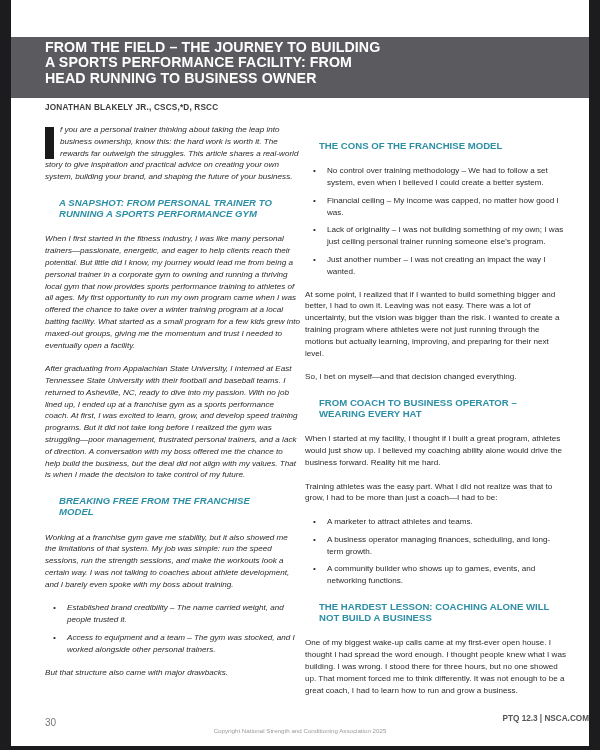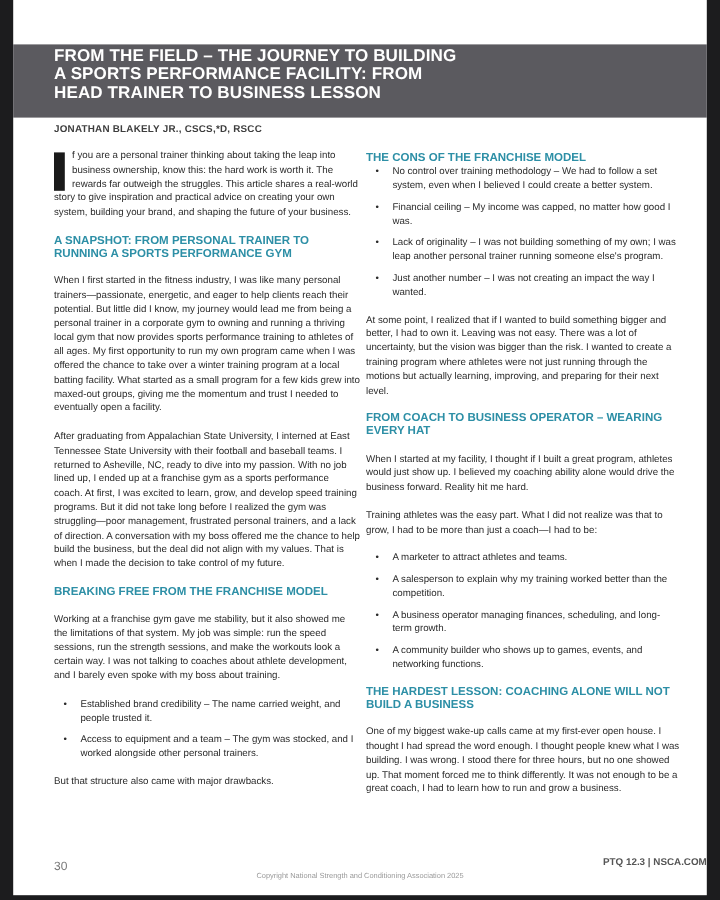--- a/index.html
+++ b/index.html
@@ -3,42 +3,42 @@
 <meta charset="utf-8">
 <style>
   html, body { margin:0; padding:0; }
   body { width:600px; height:750px; background:#1c1c1e; position:relative; overflow:hidden; font-family:"Liberation Sans", sans-serif; }
   .page { position:absolute; left:11px; top:0; width:578px; height:746px; background:#ffffff; }
   .title-band { position:absolute; left:0; top:37px; width:578px; height:61px; background:#5b5a5f; }
   .title { position:absolute; left:34px; top:40px; margin:0; color:#ffffff; font-weight:bold; font-size:14.2px; line-height:15.3px; letter-spacing:0.1px; }
   .title span { display:block; }
   .author { position:absolute; left:34px; top:103px; margin:0; font-weight:bold; font-size:8.2px; color:#3d3d3d; letter-spacing:0.2px; }
   .col { position:absolute; top:124px; font-size:8.1px; line-height:11.8px; color:#2b2b2b; }
-  .col.left { left:34px; width:255px; }
+  .col.left { left:34px; width:255px;font-style:italic; }
   .col.right { left:294px; width:262px; top:126px; }
   .col p { margin:0 0 11.8px 0; }
-  .col h2 { margin:0; color:#2d8fa6; font-size:9.6px; line-height:11.2px; font-weight:bold; }
+  .col h2 { margin:14px; color:#2d8fa6; font-size:9.6px; line-height:11.2px; font-weight:bold; }
   .col h2 + p { margin-top:11px; }
   .drop { float:left; width:9px; height:32px; margin:3px 6px 0 0; background:#1a1a1a; }
   ul { margin:0 2px 11px 0; padding:0 0 0 22px; list-style:none; }
   ul li { position:relative; margin-bottom:6px; }
   ul li:before { content:"•"; position:absolute; left:-14px; top:0; color:#2b2b2b; }
   .footer-num { position:absolute; left:34px; top:717px; font-size:10px; color:#777; }
   .footer-mid { position:absolute; left:0; width:578px; top:714px; text-align:right; font-size:8.2px; font-weight:bold; color:#555; }
   .footer-copy { position:absolute; left:0; width:578px; top:727px; text-align:center; font-size:6.2px; color:#9a9a9a; }
 </style>
 </head>
 <body>
 
 <div class="page">
   <div class="title-band"></div>
   <h1 class="title">
     <span>FROM THE FIELD – THE JOURNEY TO BUILDING</span>
     <span>A SPORTS PERFORMANCE FACILITY: FROM</span>
-    <span>HEAD TRAINER TO BUSINESS LESSON</span>
+    <span>HEAD RUNNING TO BUSINESS OWNER</span>
   </h1>
   <p class="author">JONATHAN BLAKELY JR., CSCS,*D, RSCC</p>
 
   <div class="col left">
     <p>
       <span class="drop"></span><span>f you are a personal trainer thinking about taking the leap into business ownership, know this: the hard work is worth it. The rewards far outweigh the struggles. This article shares a real-world story to give inspiration and practical advice on creating your own system, building your brand, and shaping the future of your business.</span>
     </p>
     <h2>A SNAPSHOT: FROM PERSONAL TRAINER TO RUNNING A SPORTS PERFORMANCE GYM</h2>
     <p>When I first started in the fitness industry, I was like many personal trainers—passionate, energetic, and eager to help clients reach their potential. But little did I know, my journey would lead me from being a personal trainer in a corporate gym to owning and running a thriving local gym that now provides sports performance training to athletes of all ages. My first opportunity to run my own program came when I was offered the chance to take over a winter training program at a local batting facility. What started as a small program for a few kids grew into maxed-out groups, giving me the momentum and trust I needed to eventually open a facility.</p>
     <p>After graduating from Appalachian State University, I interned at East Tennessee State University with their football and baseball teams. I returned to Asheville, NC, ready to dive into my passion. With no job lined up, I ended up at a franchise gym as a sports performance coach. At first, I was excited to learn, grow, and develop speed training programs. But it did not take long before I realized the gym was struggling—poor management, frustrated personal trainers, and a lack of direction. A conversation with my boss offered me the chance to help build the business, but the deal did not align with my values. That is when I made the decision to take control of my future.</p>
@@ -49,30 +49,30 @@
       <li>Access to equipment and a team – The gym was stocked, and I worked alongside other personal trainers.</li>
     </ul>
     <p>But that structure also came with major drawbacks.</p>
   </div>
 
   <div class="col right">
     <h2>THE CONS OF THE FRANCHISE MODEL</h2>
     <ul>
       <li>No control over training methodology – We had to follow a set system, even when I believed I could create a better system.</li>
       <li>Financial ceiling – My income was capped, no matter how good I was.</li>
-      <li>Lack of originality – I was not building something of my own; I was leap another personal trainer running someone else's program.</li>
+      <li>Lack of originality – I was not building something of my own; I was just ceiling personal trainer running someone else's program.</li>
       <li>Just another number – I was not creating an impact the way I wanted.</li>
     </ul>
     <p>At some point, I realized that if I wanted to build something bigger and better, I had to own it. Leaving was not easy. There was a lot of uncertainty, but the vision was bigger than the risk. I wanted to create a training program where athletes were not just running through the motions but actually learning, improving, and preparing for their next level.</p>
+    <p>So, I bet on myself—and that decision changed everything.</p>
     <h2>FROM COACH TO BUSINESS OPERATOR – WEARING EVERY HAT</h2>
     <p>When I started at my facility, I thought if I built a great program, athletes would just show up. I believed my coaching ability alone would drive the business forward. Reality hit me hard.</p>
     <p>Training athletes was the easy part. What I did not realize was that to grow, I had to be more than just a coach—I had to be:</p>
     <ul>
       <li>A marketer to attract athletes and teams.</li>
-      <li>A salesperson to explain why my training worked better than the competition.</li>
       <li>A business operator managing finances, scheduling, and long-term growth.</li>
       <li>A community builder who shows up to games, events, and networking functions.</li>
     </ul>
     <h2>THE HARDEST LESSON: COACHING ALONE WILL NOT BUILD A BUSINESS</h2>
     <p>One of my biggest wake-up calls came at my first-ever open house. I thought I had spread the word enough. I thought people knew what I was building. I was wrong. I stood there for three hours, but no one showed up. That moment forced me to think differently. It was not enough to be a great coach, I had to learn how to run and grow a business.</p>
   </div>
 
   <div class="footer-num">30</div>
   <div class="footer-mid">PTQ 12.3 | NSCA.COM</div>
   <div class="footer-copy">Copyright National Strength and Conditioning Association 2025</div>

